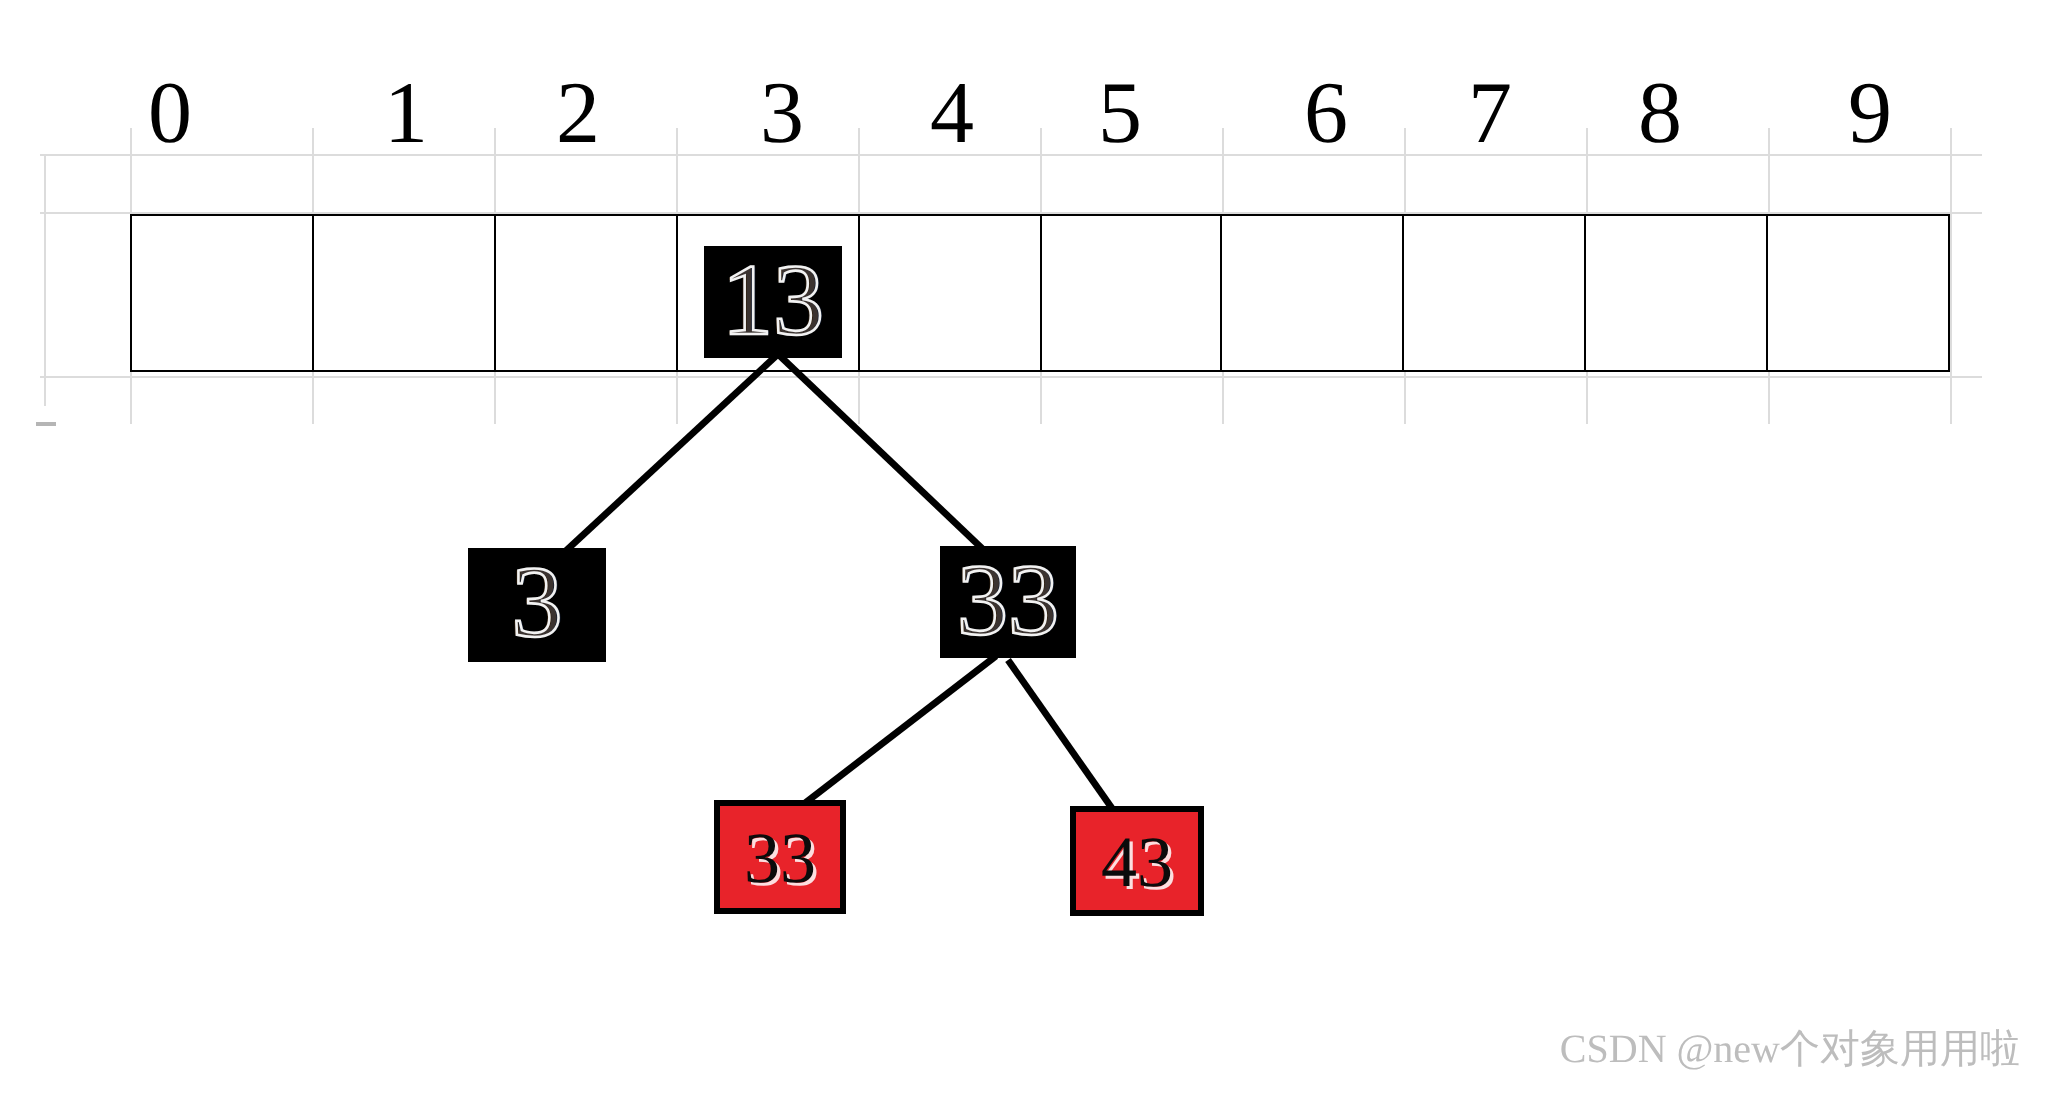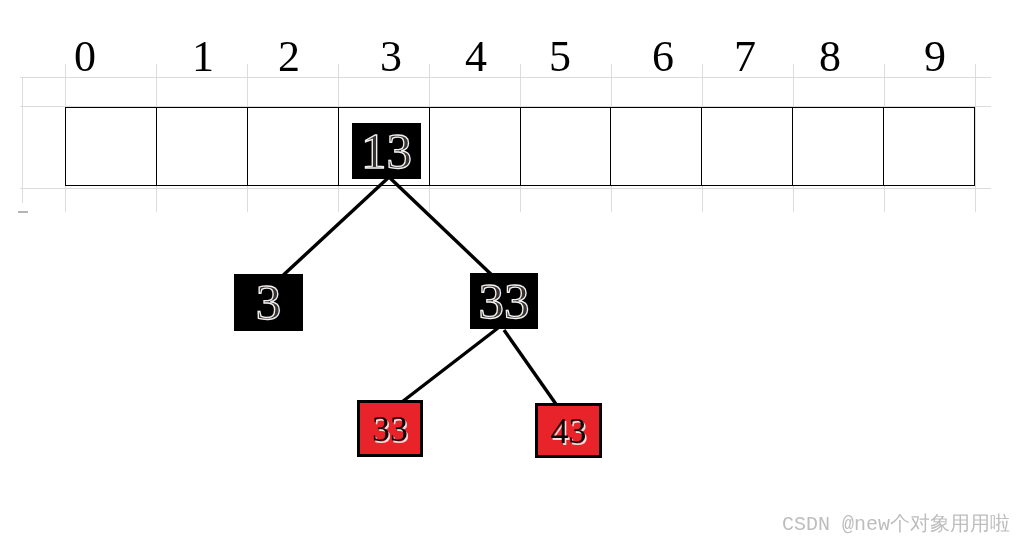--- a/index.html
+++ b/index.html
@@ -37,21 +37,21 @@
     text-shadow:-1px 0 0 rgba(255,160,60,0.18), 1px 0 0 rgba(90,150,255,0.18);
   }
   .node.red{background:#e8232a;border:3.5px solid #000000;}
   .node.red .nlabel{
     font-size:36px;line-height:1;color:#0b0b0b;
     text-shadow:1.6px 1.6px 0 rgba(255,255,255,0.85);
   }
   
   .watermark{
     position:absolute;right:17px;top:514px;font-size:20px;line-height:1.1;
-    color:#bdbdbd;font-family:Liberation Mono, monospace;white-space:nowrap;
+    color:#bdbdbd;font-family:Liberation Serif, serif;white-space:nowrap;
   }
 </style>
 </head>
 <body>
 
 <div class="stage">
 
   <div>
     <div class="hgrid" style="left:20px;top:77px;width:971px;"></div>
     <div class="hgrid" style="left:20px;top:106px;width:971px;"></div>

